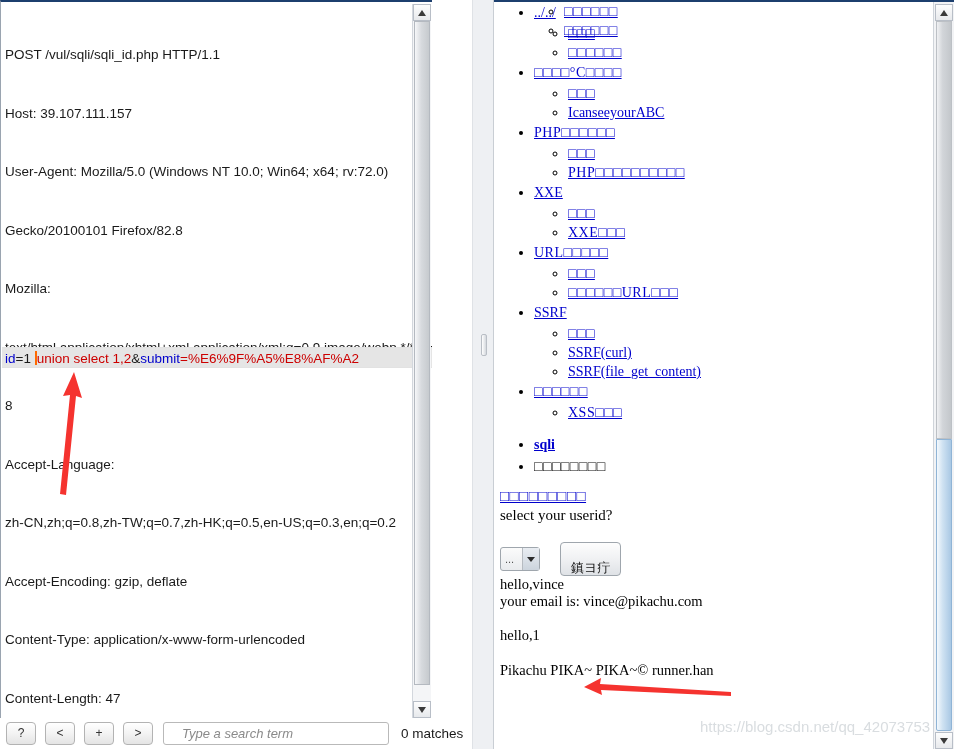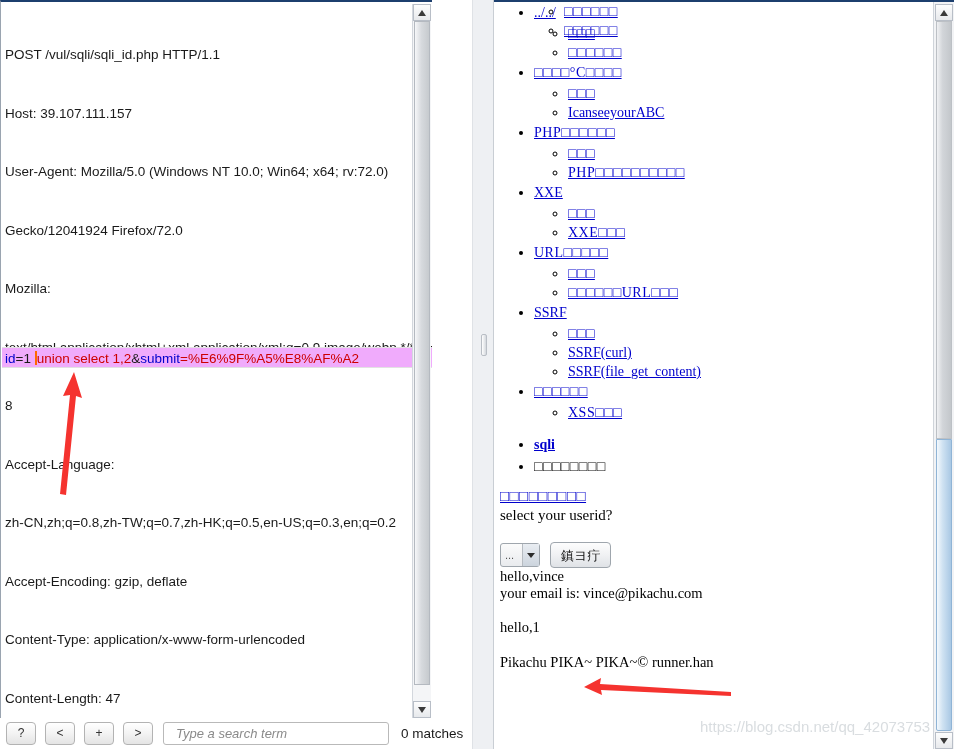--- a/index.html
+++ b/index.html
@@ -50,21 +50,21 @@
   .tok-blue { color: #0000cc; }
   .tok-red  { color: #cc0000; }
   .tok-black{ color: #1a1a1a; }
 
   #request-body-row {
     position: absolute;
     left: 1px;
     top: 345px;
     width: 450px;
     height: 21px;
-    background: #f0abfc;
+    background: #e5e5e5;
     border-top: 1px solid #e2e2e2;
     border-bottom: 1px solid #e2e2e2;
     box-sizing: border-box;
   }
   #request-body-text {
     position: absolute;
     left: 3px; top: 2px;
     font-family: "Liberation Sans", sans-serif;
     font-size: 13.5px;
     line-height: 17px;
@@ -153,21 +153,21 @@
     height: 23px;
     margin-left: 1px;
     margin-right: 12px;
     border: 1px solid #b9b9b9;
     border-radius: 3px;
     background: #ffffff;
     font-family: "Liberation Sans", sans-serif;
     font-size: 13px;
     font-style: italic;
     color: #7c7c7c;
-    padding: 0 12px;
+    padding: 0 18px;
     box-sizing: border-box;
   }
   #search-input::placeholder { color: #8a8a8a; font-style: italic; opacity: 1; }
   #match-count {
     font-family: "Liberation Sans", sans-serif;
     font-size: 13.5px;
     color: #1a1a1a;
   }
 
   
@@ -287,24 +287,24 @@
     display: flex;
     align-items: center;
     justify-content: center;
   }
   .tri.sel {
     border-left: 4px solid transparent;
     border-right: 4px solid transparent;
     border-top: 5px solid #2b2b2b;
   }
   #submit-button {
-    margin-left: 10px;
+    margin-left: 20px;
     height: 26px;
     min-width: 58px;
-    padding: 4px 10px;
+    padding: 16px 10px;
     border: 1px solid #9fa6ad;
     border-radius: 4px;
     background: linear-gradient(to bottom, #fdfdfd 0%, #f0f1f3 50%, #dfe2e6 100%);
     font-family: "Liberation Sans", sans-serif;
     font-size: 13px;
     color: #111;
     cursor: pointer;
     box-sizing: border-box;
   }
   .result-block {
@@ -393,21 +393,21 @@
 <body>
 
 <div id="left-panel">
 
   <div id="request-editor">
 
     <div id="request-text">
       <span class="hdr-line">POST /vul/sqli/sqli_id.php HTTP/1.1</span>
       <span class="hdr-line">Host: 39.107.111.157</span>
       <span class="hdr-line">User-Agent: Mozilla/5.0 (Windows NT 10.0; Win64; x64; rv:72.0)</span>
-      <span class="hdr-line">Gecko/12041924 Firefox/72.0</span>
+      <span class="hdr-line">Gecko/20100101 Firefox/82.8</span>
       <span class="hdr-line">Mozilla:</span>
       <span class="hdr-line">text/html,application/xhtml+xml,application/xml;q=0.9,image/webp,*/*;q=0.</span>
       <span class="hdr-line">8</span>
       <span class="hdr-line">Accept-Language:</span>
       <span class="hdr-line">zh-CN,zh;q=0.8,zh-TW;q=0.7,zh-HK;q=0.5,en-US;q=0.3,en;q=0.2</span>
       <span class="hdr-line">Accept-Encoding: gzip, deflate</span>
       <span class="hdr-line">Content-Type: application/x-www-form-urlencoded</span>
       <span class="hdr-line">Content-Length: 47</span>
       
       

